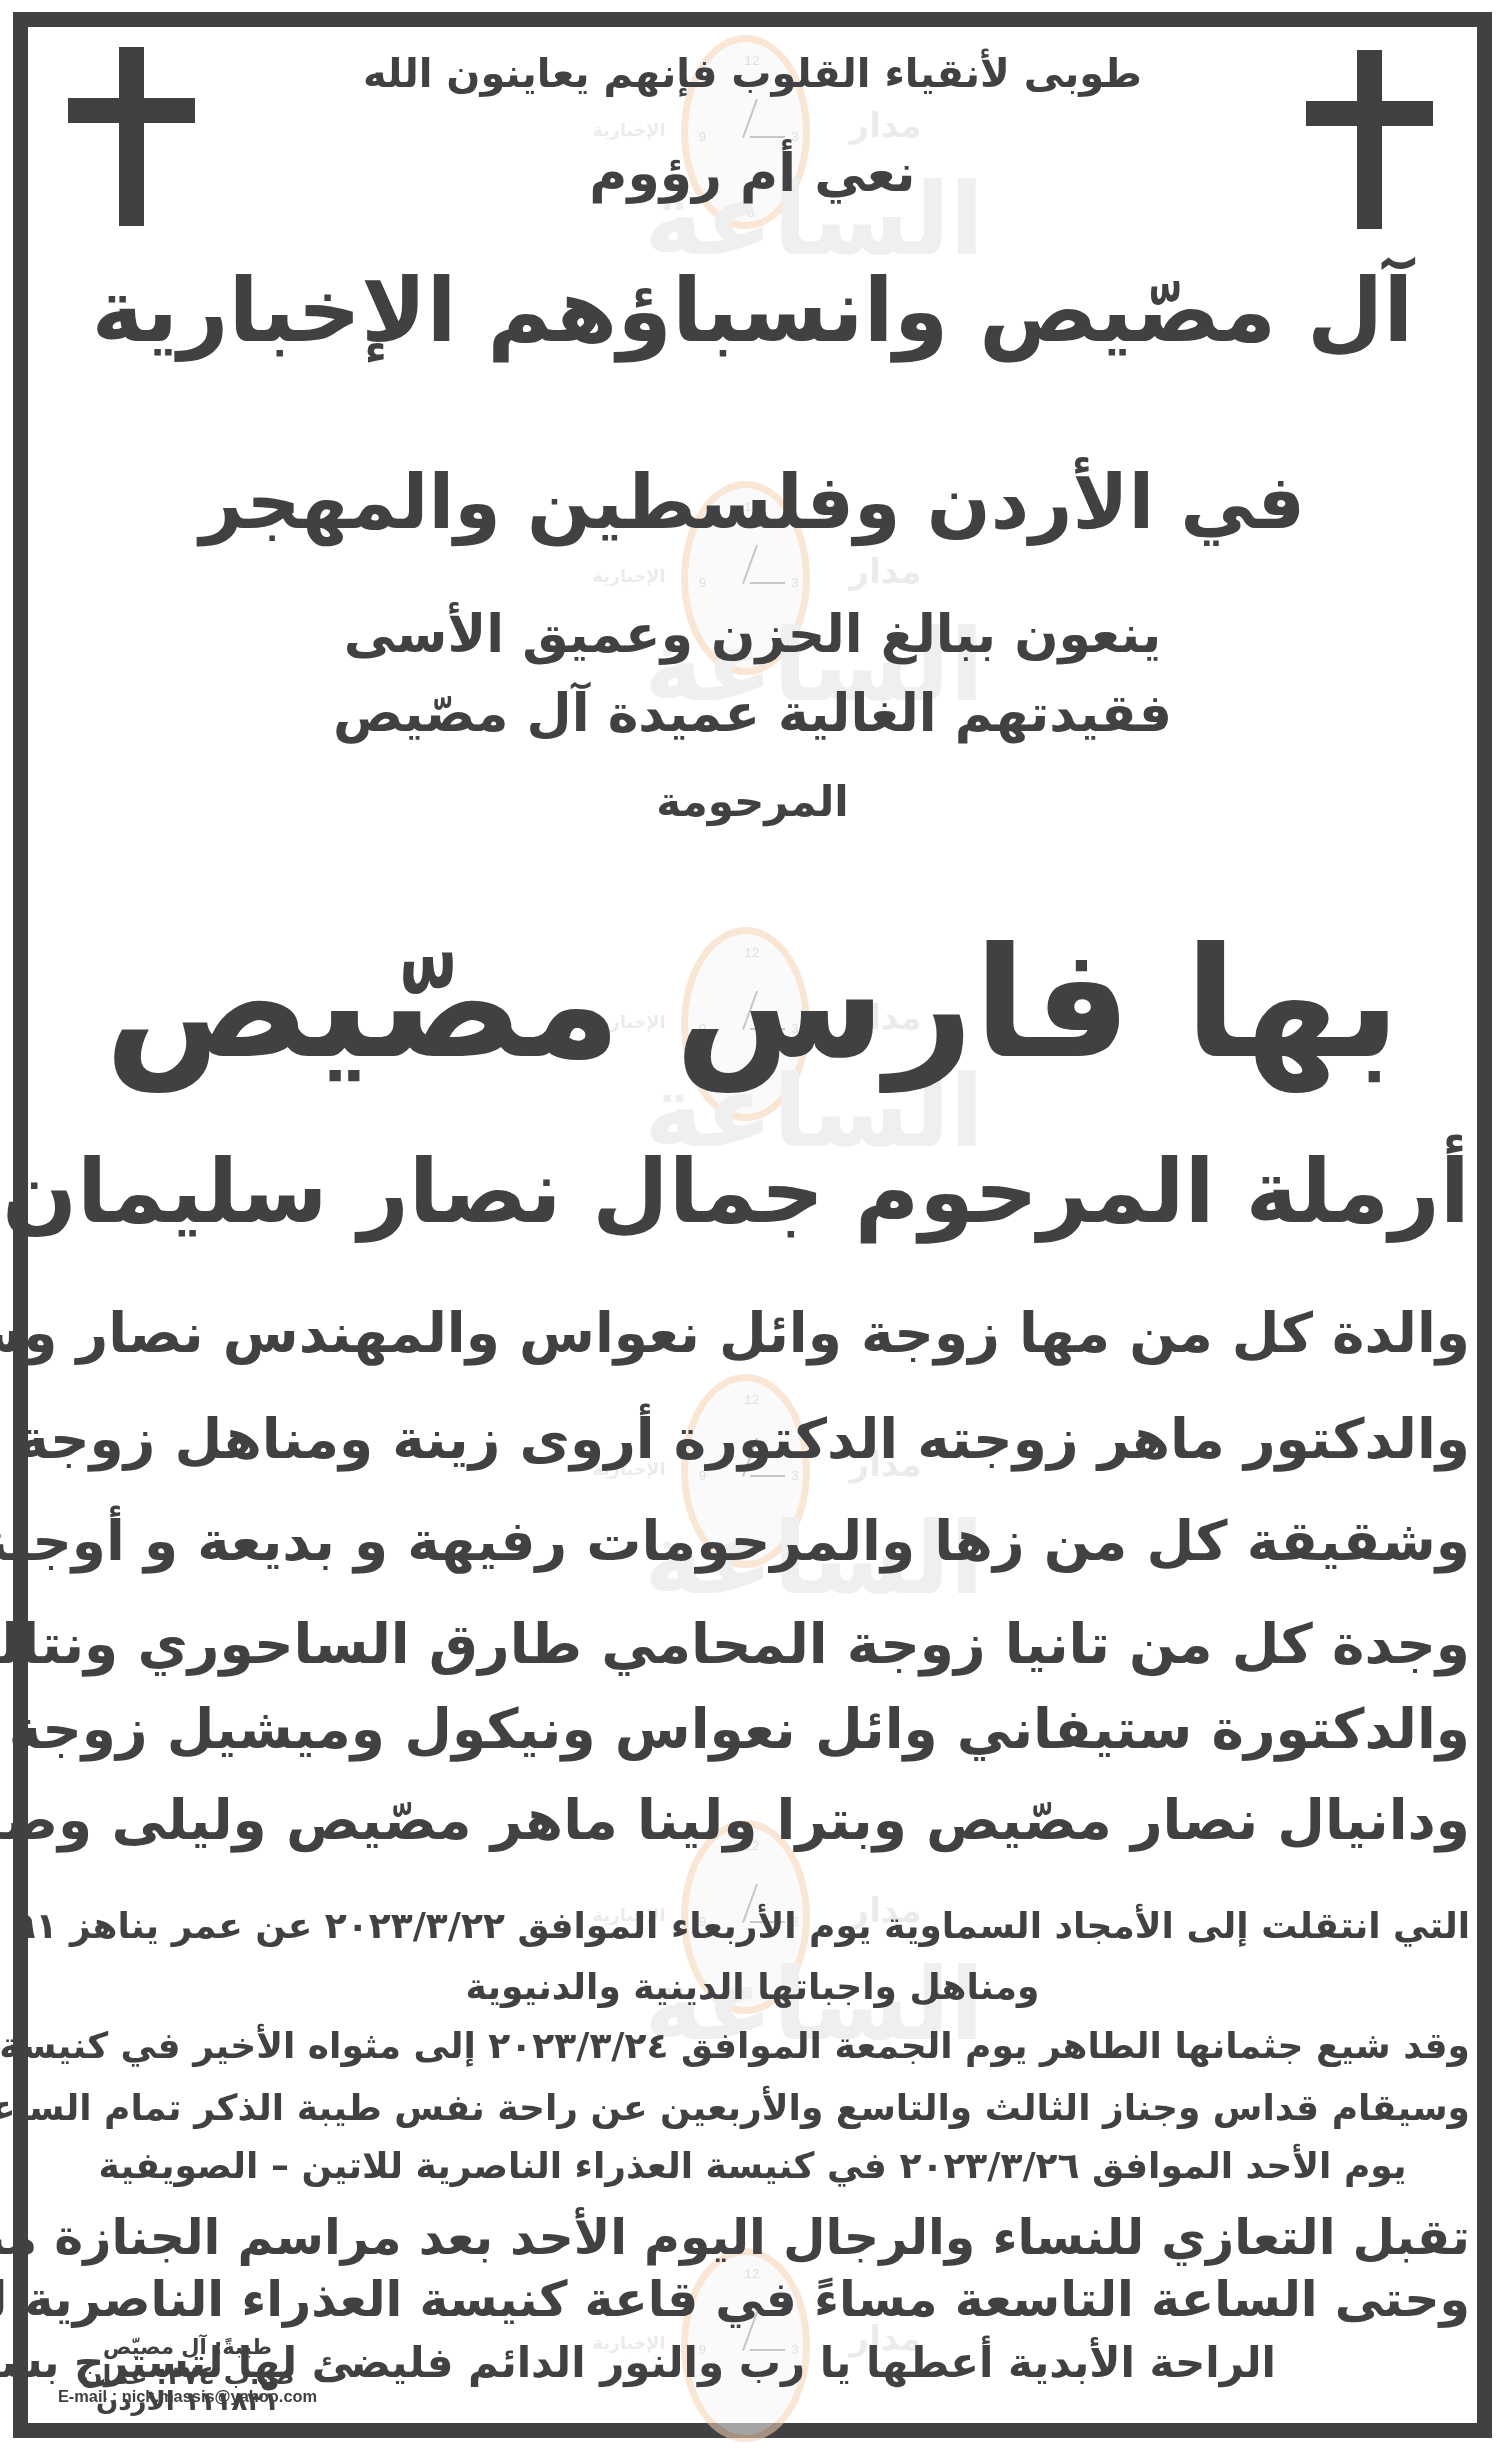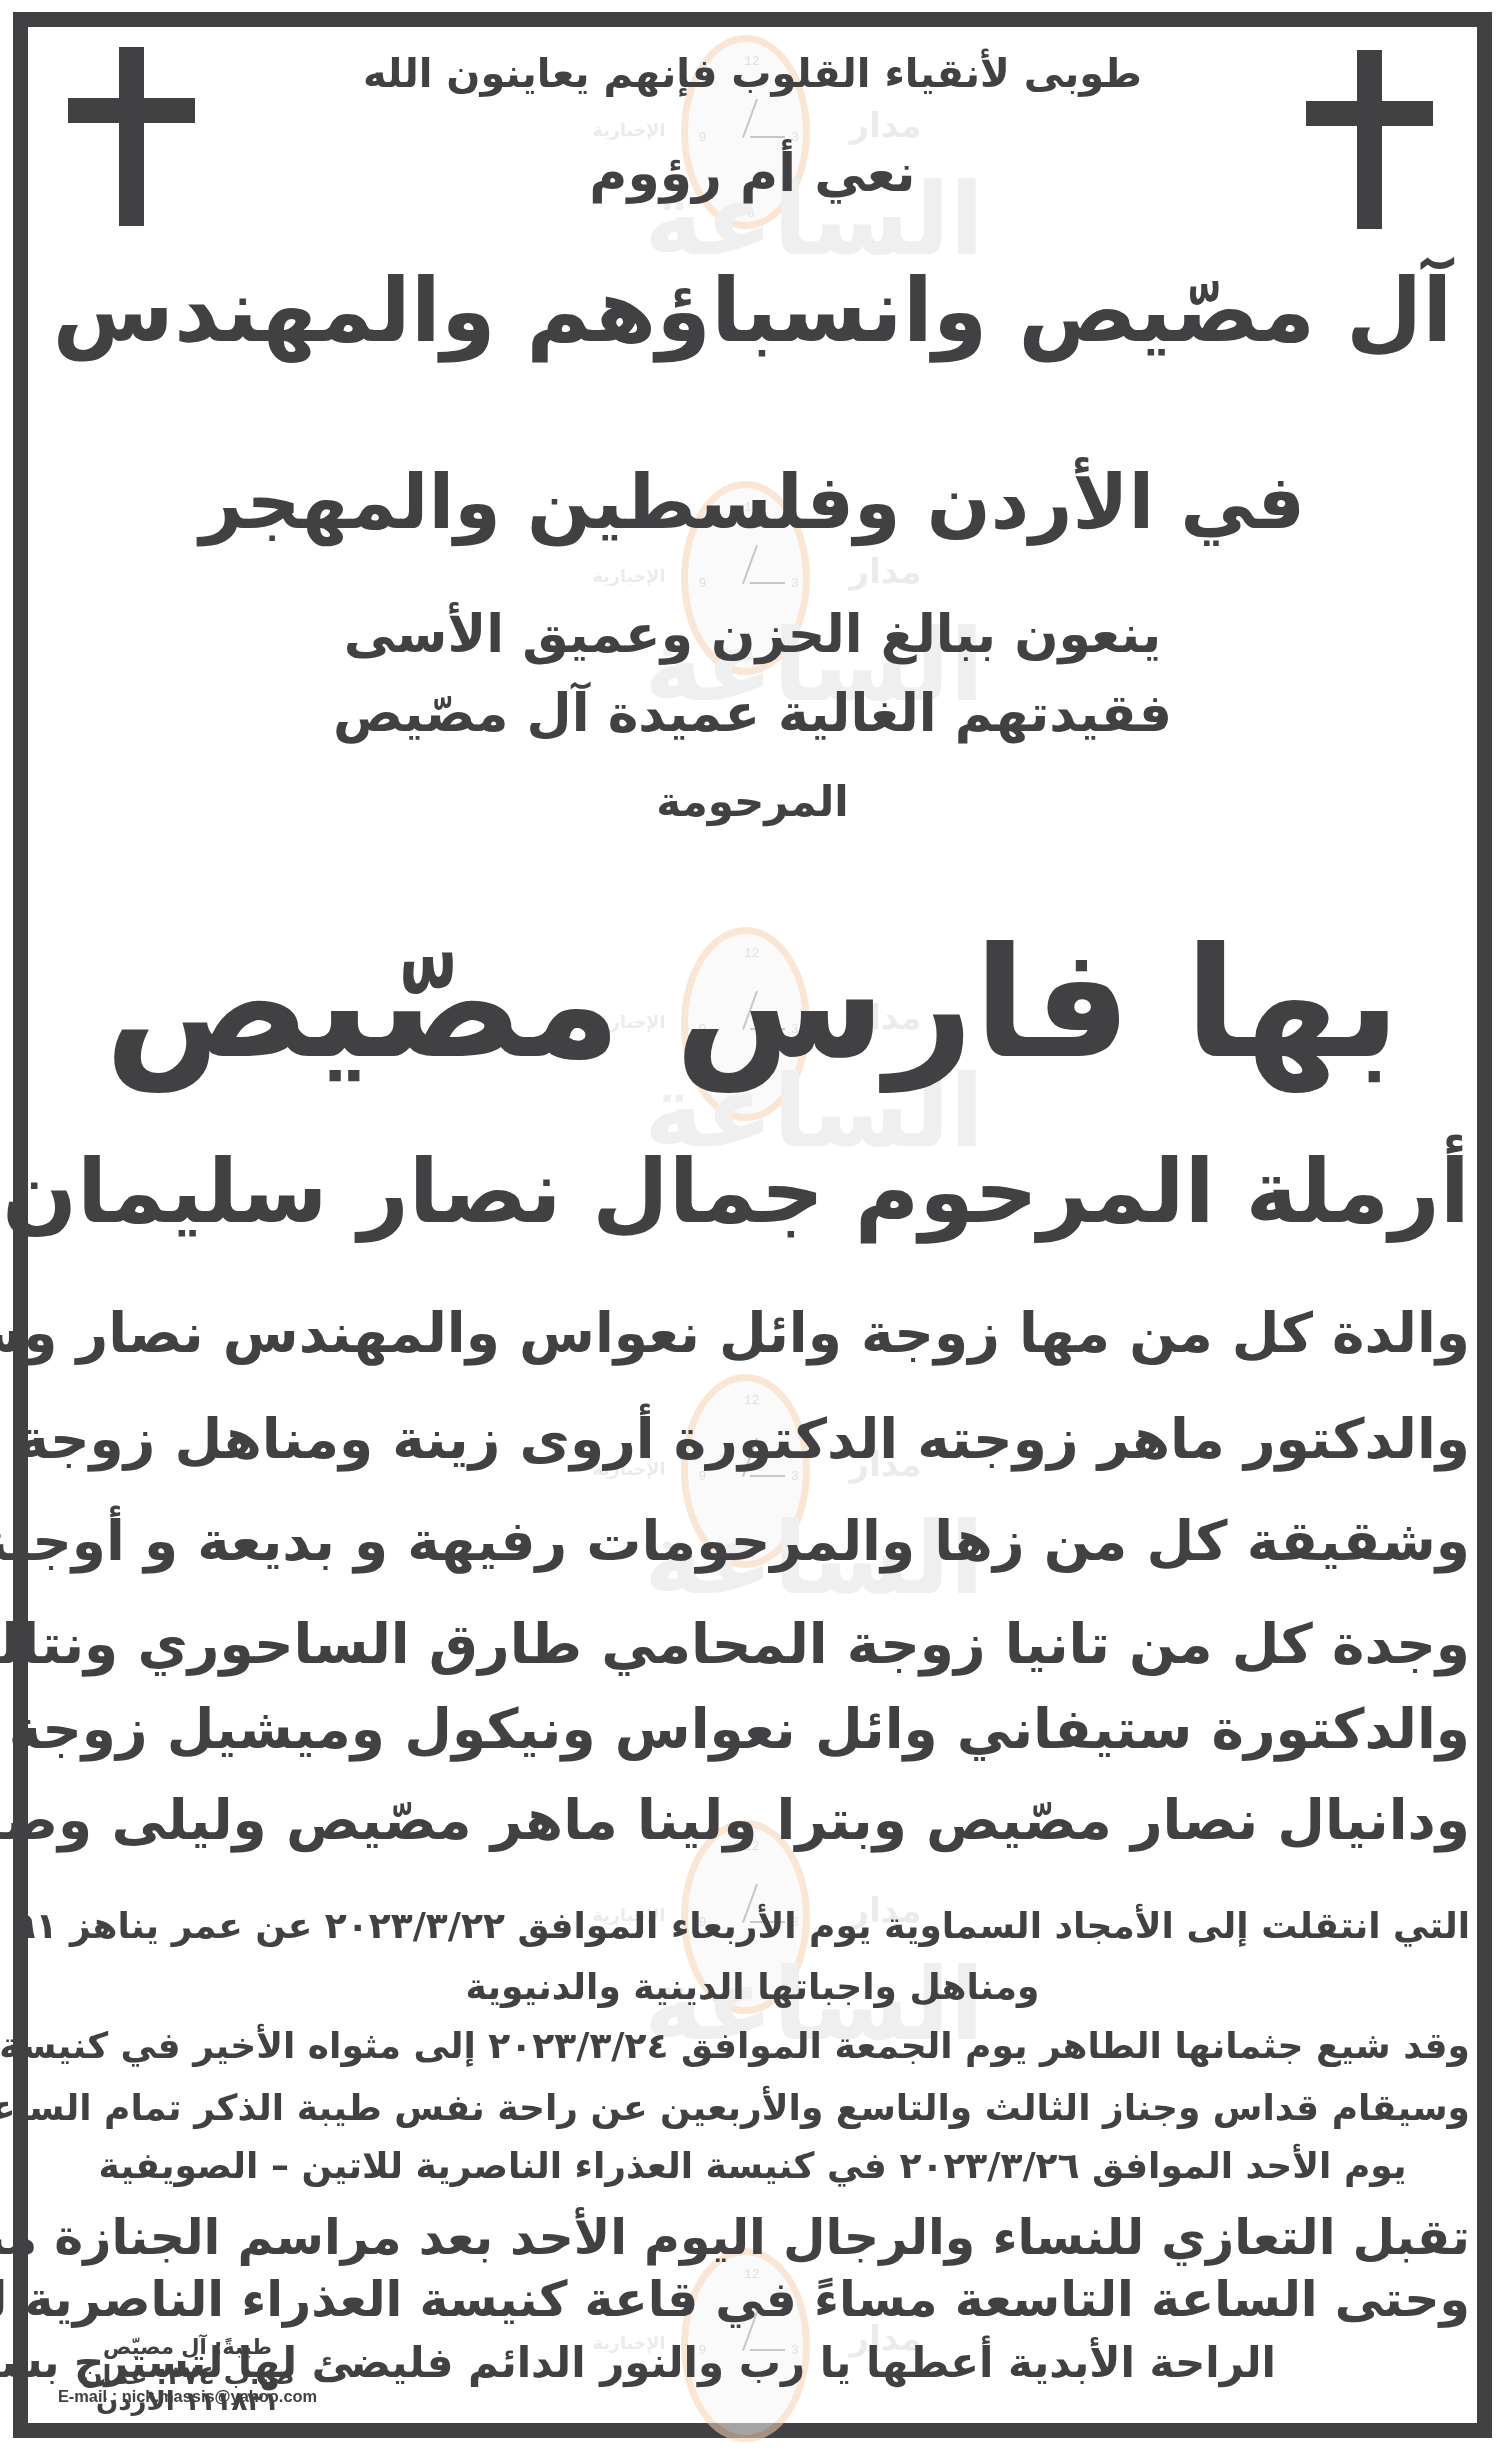--- a/index.html
+++ b/index.html
@@ -131,21 +131,21 @@
     <div class="v"></div>
     <div class="h"></div>
   </div>
 <div class="cross cross-right">
     <div class="v"></div>
     <div class="h"></div>
   </div>
 
 <div class="line l-verse">طوبى لأنقياء القلوب فإنهم يعاينون الله</div>
 <div class="line l-naei">نعي أم رؤوم</div>
-<div class="line l-family">آل مصّيص وانسباؤهم والمهندس</div>
+<div class="line l-family">آل مصّيص وانسباؤهم الإخبارية</div>
 <div class="line l-places">في الأردن وفلسطين والمهجر</div>
 <div class="line l-mourn1">ينعون ببالغ الحزن وعميق الأسى</div>
 <div class="line l-mourn2">فقيدتهم الغالية عميدة آل مصّيص</div>
 <div class="line l-late">المرحومة</div>
 <div class="line l-name">بها فارس مصّيص</div>
 <div class="line l-widow">أرملة المرحوم جمال نصار سليمان مصّيص</div>
 
 <div class="line l-rel l-r1">والدة كل من مها زوجة وائل نعواس والمهندس نصار وسهير مصّيص</div>
 <div class="line l-rel l-r2">والدكتور ماهر زوجته الدكتورة أروى زينة ومناهل زوجة وصفي ليّوس</div>
 <div class="line l-rel l-r3">وشقيقة كل من زها والمرحومات رفيهة و بديعة و أوجيني و باسمة</div>

